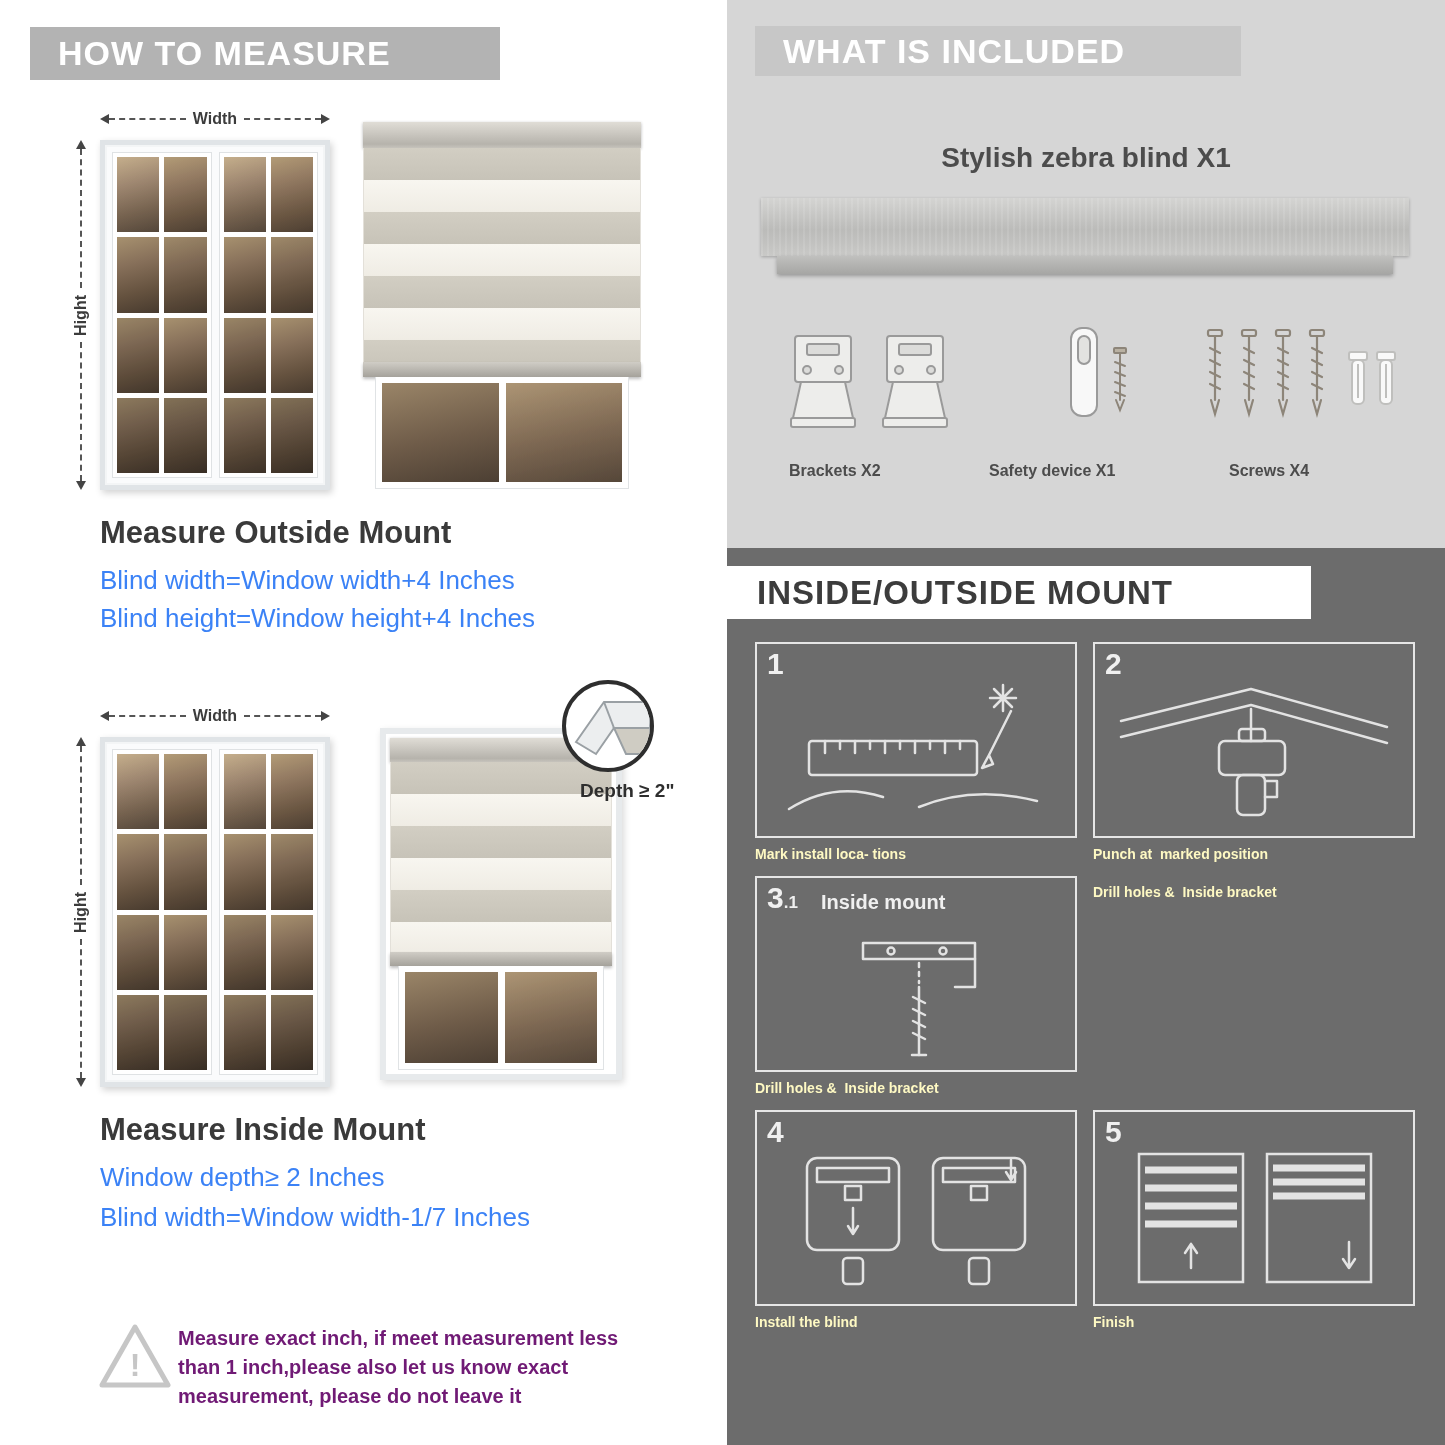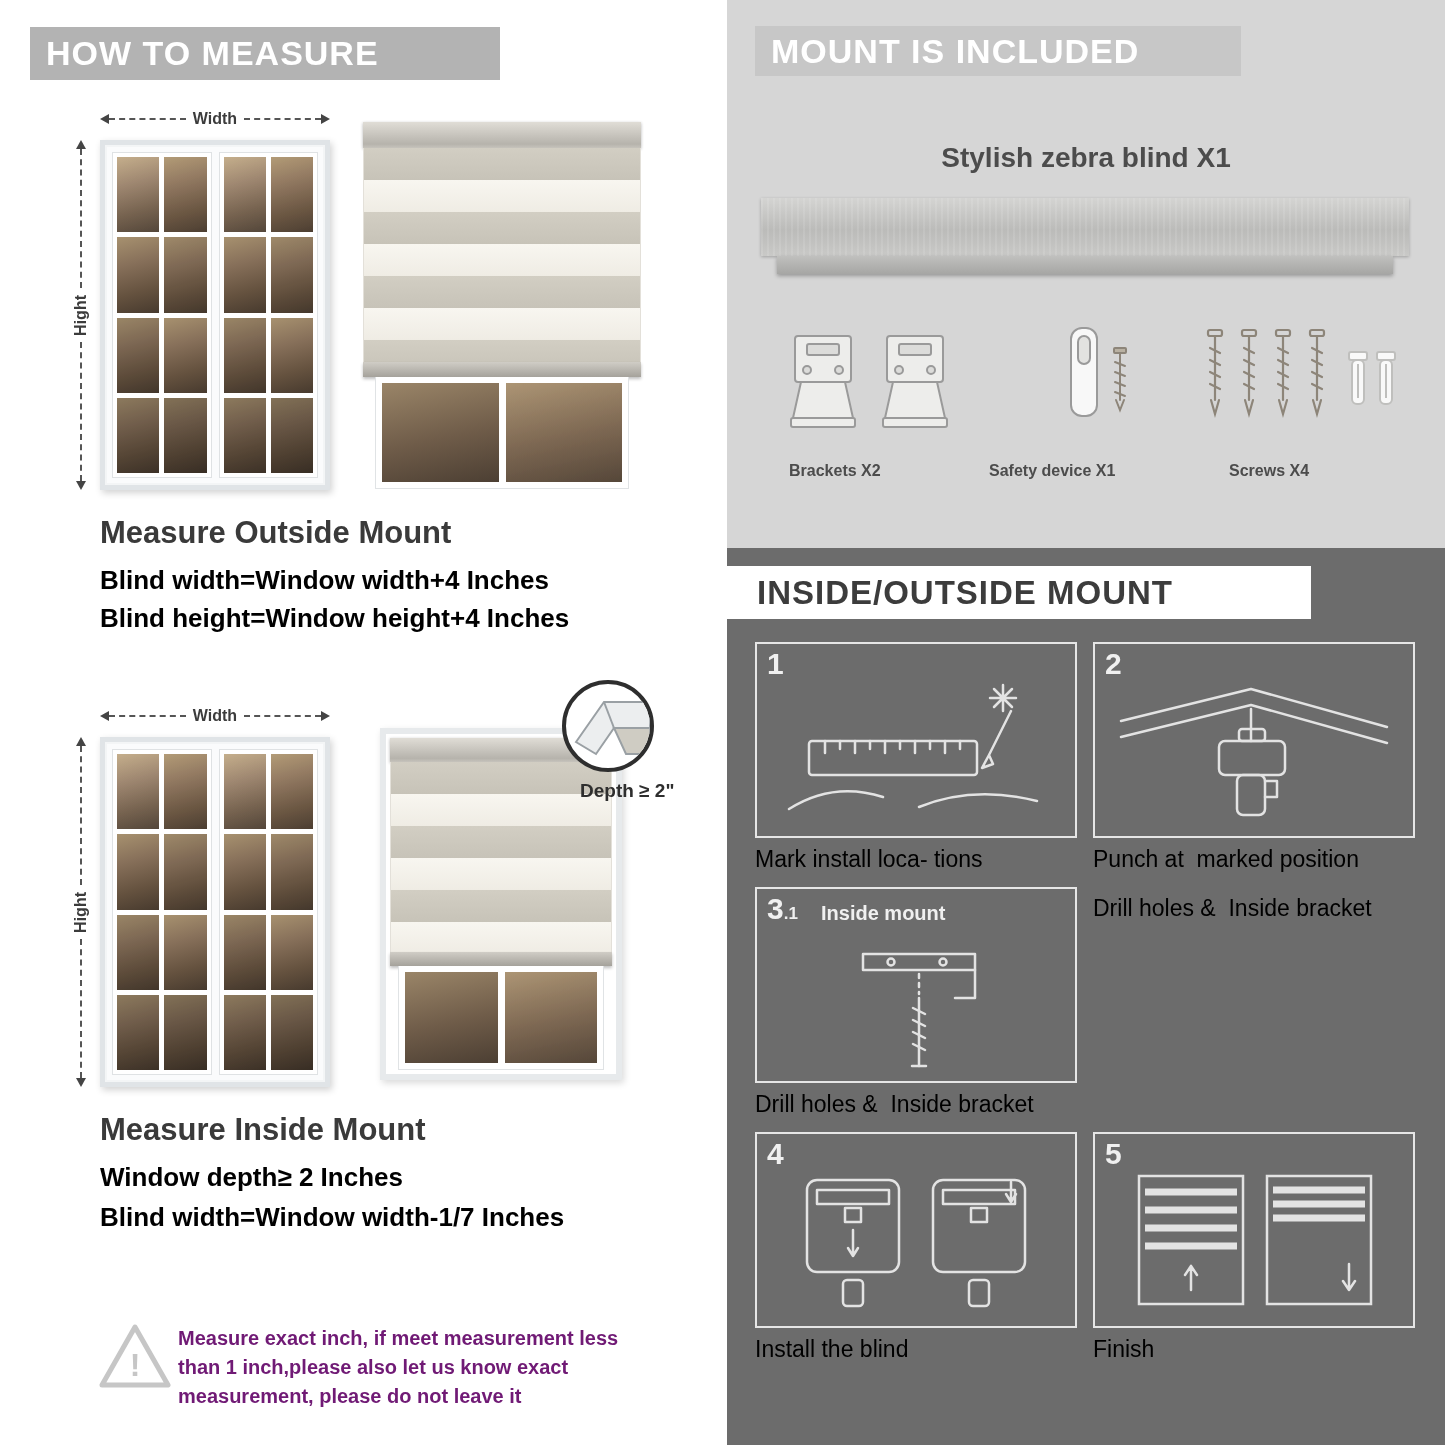--- a/index.html
+++ b/index.html
@@ -2,21 +2,21 @@
 <html><head>
 <meta charset="utf-8">
 <style>
   * { margin:0; padding:0; box-sizing:border-box; }
   html,body { width:1445px; height:1445px; }
   body { position:relative; background:#ffffff; font-family:"Liberation Sans", sans-serif; overflow:hidden; }
 
   .abs { position:absolute; }
 
   
-  .banner { position:absolute; color:#ffffff; font-weight:bold; font-size:34px; letter-spacing:1px; display:flex; align-items:center; padding-left:16px; }
+  .banner { position:absolute; color:#ffffff; font-weight:bold; font-size:34px; letter-spacing:1px; display:flex; align-items:center; padding-left:28px; }
   .banner-left { left:30px; top:27px; width:470px; height:53px; background:#b3b3b3; }
   .banner-included { left:28px; top:26px; width:486px; height:50px; background:#c7c7c7; }
   .banner-mount { left:0; top:18px; width:584px; height:53px; background:#ffffff; color:#3c3c3c; font-size:33px; padding-left:30px; }
 
   
   .dim-width { position:absolute; display:flex; align-items:center; color:#3c3c3c; font-size:16px; font-weight:bold; height:22px; }
   .dim-height { position:absolute; display:flex; flex-direction:column; align-items:center; color:#3c3c3c; font-size:16px; font-weight:bold; width:22px; }
   .dline-h { flex:1; border-top:2px dashed #555; height:0; }
   .dline-v { flex:1; border-left:2px dashed #555; width:0; }
   .dim-label-h { padding:0 7px; white-space:nowrap; }
@@ -48,42 +48,42 @@
   .blind-peek { display:flex; gap:7px; background:#ffffff; padding:6px 6px 6px 6px; margin:0 12px; border:1px solid #e0e3e5; border-top:0; }
   .blind-peek i { display:block; flex:1; background:linear-gradient(168deg,#9a8568 0%,#6f5c49 55%,#4c3f33 100%); }
   .blind-peek i:nth-child(2){ filter:brightness(1.12); }
 
   
   .depth-callout { position:absolute; width:92px; height:92px; border:4px solid #2e2e2e; border-radius:50%; background:#ffffff; overflow:hidden; }
   .depth-label { position:absolute; font-size:19px; font-weight:bold; color:#2e2e2e; white-space:nowrap; }
 
   
   .measure-heading { position:absolute; font-size:31px; font-weight:bold; color:#3a3a3a; }
-  .measure-line { position:absolute; font-size:26px; font-weight:bold; color:#000000; white-space:nowrap; }
+  .measure-line { position:absolute; font-size:26px; font-weight:normal; color:#3b82f6; white-space:nowrap; }
   .warning-text { position:absolute; width:448px; font-size:20px; font-weight:600; color:#701a75; line-height:1.45; }
 
   
   .included-section { position:absolute; left:727px; top:0; width:718px; height:548px; background:#d6d6d6; }
   .product-title { position:absolute; left:0; top:142px; width:100%; text-align:center; font-size:28px; font-weight:bold; color:#4c4c4c; }
   .rail-main { position:absolute; left:34px; top:198px; width:648px; height:58px;
     background:linear-gradient(180deg,#d4d4d2 0%,#bbbbb9 55%,#c9c9c7 100%);
     background-image:repeating-linear-gradient(90deg,rgba(255,255,255,.10) 0 2px,rgba(0,0,0,0) 2px 6px),linear-gradient(180deg,#d4d4d2 0%,#bbbbb9 55%,#c9c9c7 100%);
     box-shadow:0 1px 3px rgba(0,0,0,.25); }
   .rail-lip { position:absolute; left:50px; top:256px; width:616px; height:18px; background:linear-gradient(180deg,#c0c0be,#a6a6a4); box-shadow:0 2px 4px rgba(0,0,0,.3); }
   .part-label { position:absolute; top:462px; font-size:16px; font-weight:bold; color:#4c4c4c; white-space:nowrap; }
 
   
   .mount-section { position:absolute; left:727px; top:548px; width:718px; height:897px; background:#6c6c6c; }
   .mount-grid { position:absolute; left:28px; top:94px; width:662px; display:grid; grid-template-columns:322px 322px; column-gap:16px; row-gap:14px; }
   .panel { border:2px solid #e6e6e6; height:196px; position:relative; }
   .panel-num { position:absolute; top:5px; left:10px; font-size:30px; font-weight:bold; color:#f0f0f0; line-height:1; }
   .panel-num .num-sub { font-size:17px; }
   .panel-title { position:absolute; top:13px; left:64px; font-size:20px; font-weight:bold; color:#f0f0f0; }
   .panel svg { position:absolute; left:50%; top:56%; transform:translate(-50%,-50%); }
-  .panel-caption { margin-top:8px; font-size:23px; font-weight:normal; color:#000000; white-space:pre-wrap; }
+  .panel-caption { margin-top:8px; font-size:14px; font-weight:bold; color:#fef9c3; white-space:pre-wrap; }
 </style>
 </head>
 <body>
 
 <div class="abs" style="left:0;top:0;width:712px;height:1445px;background:#fff;">
 
   <div class="banner banner-left">HOW TO MEASURE</div>
 
   <div class="dim-width" style="left:100px;top:108px;width:230px;">
     <span class="ah ah-left"></span>
@@ -198,21 +198,21 @@
   <div class="measure-line" style="left:100px;top:1202px;">Blind width=Window width-1/7 Inches</div>
 
   <svg class="abs" style="left:95px;top:1320px;" width="80" height="74" viewBox="0 0 80 74">
     <path d="M40 7 L73 65 L7 65 Z" fill="none" stroke="#c6c6c6" stroke-width="5" stroke-linejoin="round"></path>
     <text x="40" y="56" font-size="32" font-weight="bold" fill="#c6c6c6" text-anchor="middle" font-family="Liberation Sans, sans-serif">!</text>
   </svg>
   <div class="warning-text" style="left:178px;top:1324px;">Measure exact inch, if meet measurement less than 1 inch,please also let us know exact measurement, please do not leave it</div>
 </div>
 
 <div class="included-section">
-  <div class="banner banner-included">MOUNT IS INCLUDED</div>
+  <div class="banner banner-included">WHAT IS INCLUDED</div>
   <div class="product-title">Stylish zebra blind X1</div>
 
   <div class="rail-main"></div>
   <div class="rail-lip"></div>
 
   <svg class="abs" style="left:58px;top:326px;" width="170" height="112" viewBox="0 0 170 112">
     <g stroke="#9a9a9a" stroke-width="2" fill="#ededeb" stroke-linejoin="round">
       <rect x="10" y="10" width="56" height="46" rx="3"></rect>
       <rect x="22" y="18" width="32" height="11" rx="2" fill="#dcdcda"></rect>
       <circle cx="22" cy="44" r="4" fill="#dcdcda"></circle>

